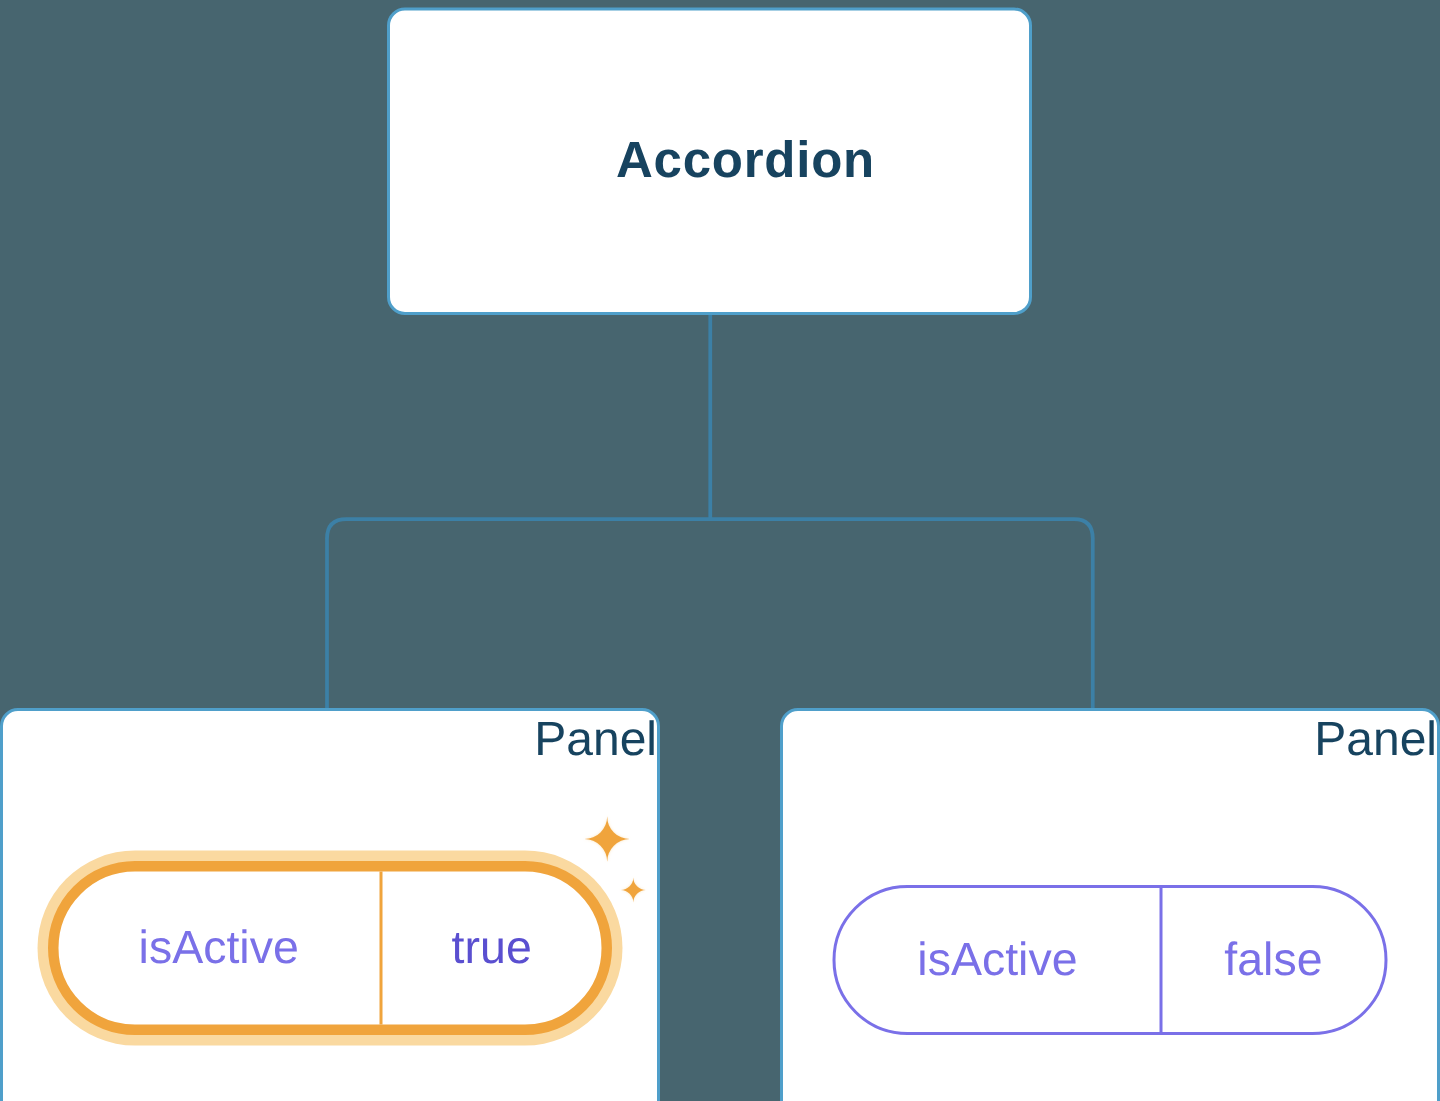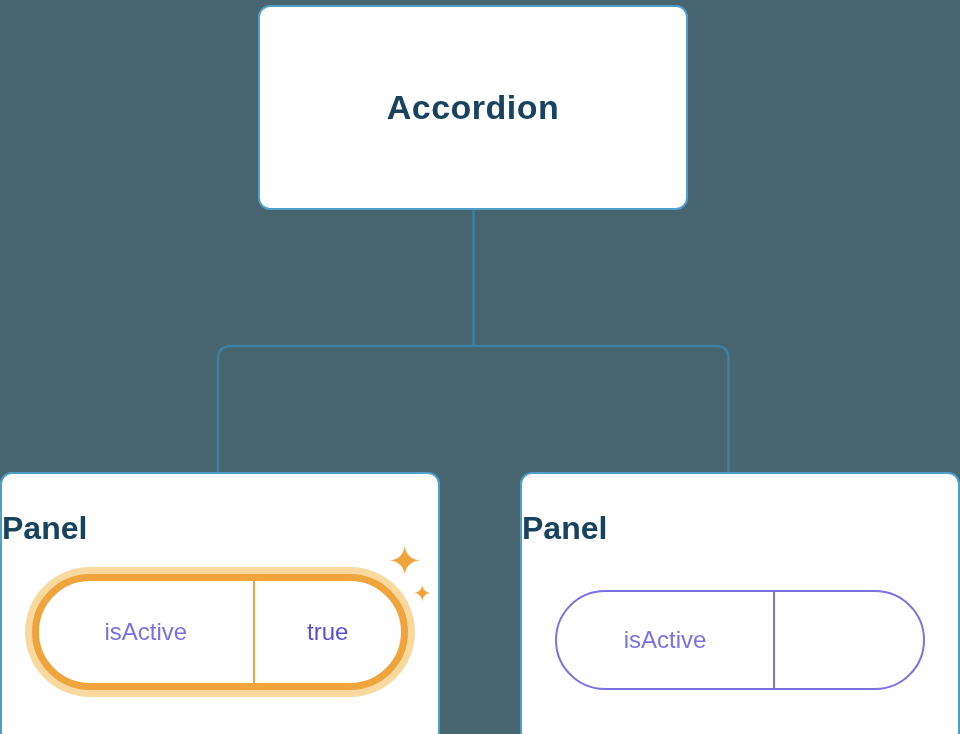--- a/index.html
+++ b/index.html
@@ -6,53 +6,54 @@
   body{
     width:960px;height:734px;position:relative;overflow:hidden;
     background:var(--background,#47656f);
     font-family:"Liberation Sans",sans-serif;
     -webkit-font-smoothing:antialiased;
   }
   .node{
     position:absolute;background:#fff;box-sizing:border-box;
     border:2.5px solid var(--node-border,#4f9fca);
     border-radius:12px;
+    padding-left:48px;
   }
   .root-node{
     left:258px;top:5px;width:430px;height:205px;
     display:flex;align-items:center;justify-content:center;
   }
   .root-label{
     font-size:34px;font-weight:600;color:var(--title-text,#17435f);
     letter-spacing:.5px;
   }
   .connector-svg{position:absolute;left:0;top:0;pointer-events:none;}
   .panel-node{top:472px;width:440px;height:280px;}
   .panel-left{left:0;}
   .panel-right{left:520px;}
   .panel-title{
-    text-align:left;margin-top:36px;font-size:32px;font-weight:700;
+    text-align:right;font-size:32px;font-weight:400;
     color:var(--title-text,#17435f);
   }
   .pill{
     position:absolute;background:#fff;box-sizing:border-box;
     display:flex;align-items:stretch;border-radius:80px;
   }
   .pill-highlight{
     left:30px;right:30px;top:100px;height:116px;
     border:7px solid var(--orange,#f0a43c);
     box-shadow:0 0 0 7px var(--orange-glow,#fad9a0);
   }
   .pill-normal{
     left:33px;right:33px;top:116px;height:100px;
     border:2.5px solid var(--purple-text,#7a70e8);
   }
   .pill-cell{
     display:flex;align-items:center;justify-content:center;
-    font-size:24px;color:var(--purple-text,#7a70e8);
+    font-size:31px;color:var(--purple-text,#7a70e8);
   }
   .pill-key{flex:0 0 59%;}
   .pill-val{flex:1;}
   .pill-divider{width:2px;align-self:stretch;}
   .divider-orange{background:var(--orange,#f0a43c);}
   .divider-purple{background:var(--purple-text,#7a70e8);}
   .val-bold{font-weight:400;color:var(--purple-bold,#5a4fd0);}
   .sparkle{
     position:absolute;color:var(--orange,#f0a43c);line-height:1;
     text-shadow:0 0 2px rgba(250,217,160,.7);z-index:3;
@@ -82,14 +83,15 @@
 </div>
 
 <span class="sparkle sparkle-big">✦</span>
 <span class="sparkle sparkle-small">✦</span>
 
 <div class="node panel-node panel-right">
   <div class="panel-title">Panel</div>
   <div class="pill pill-normal">
     <div class="pill-cell pill-key">isActive</div>
     <div class="pill-divider divider-purple"></div>
+    <div class="pill-cell pill-val">false</div>
   </div>
 </div>
 
 </body></html>

